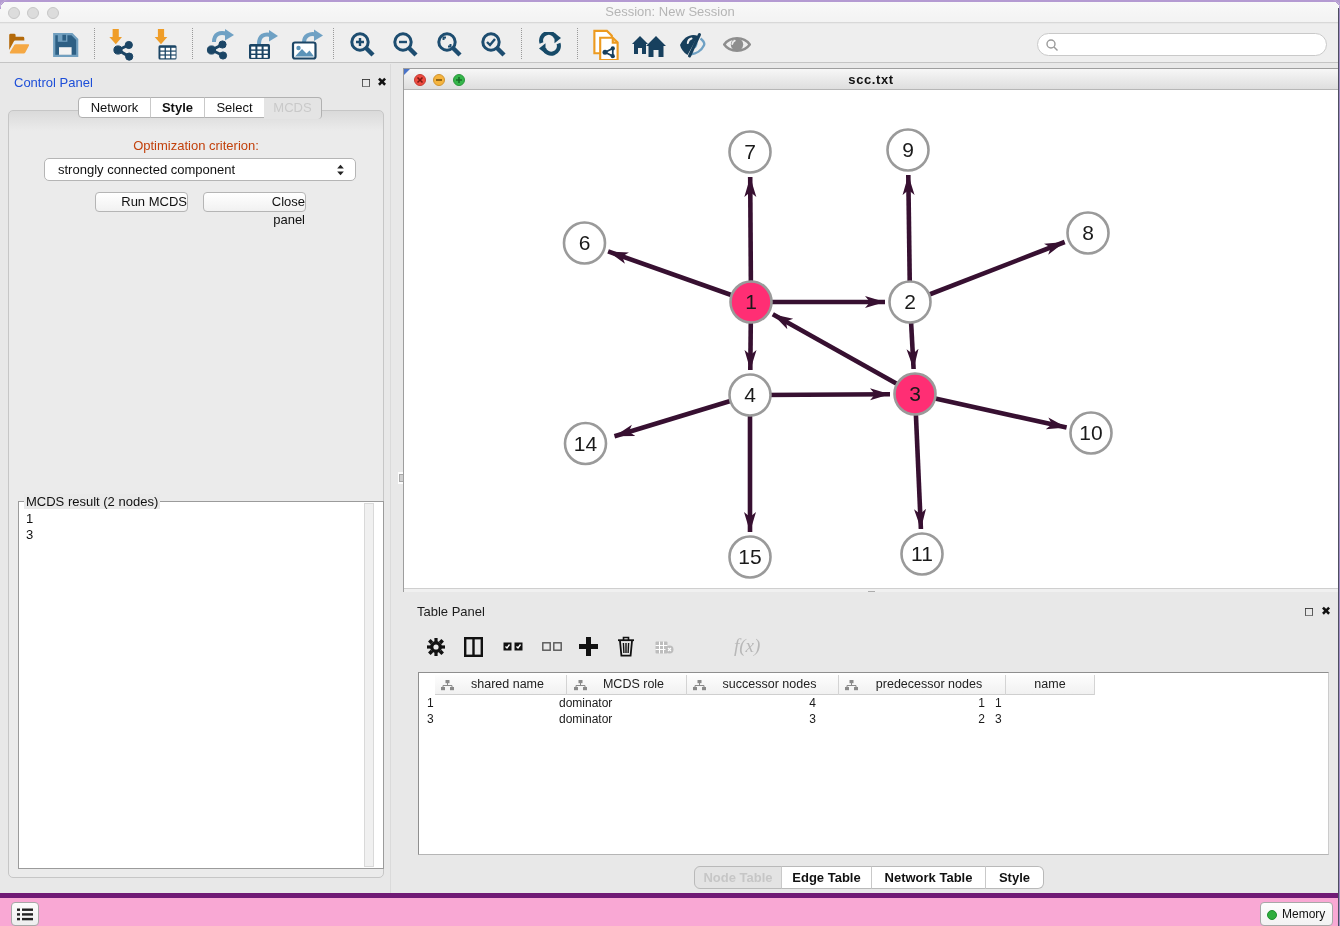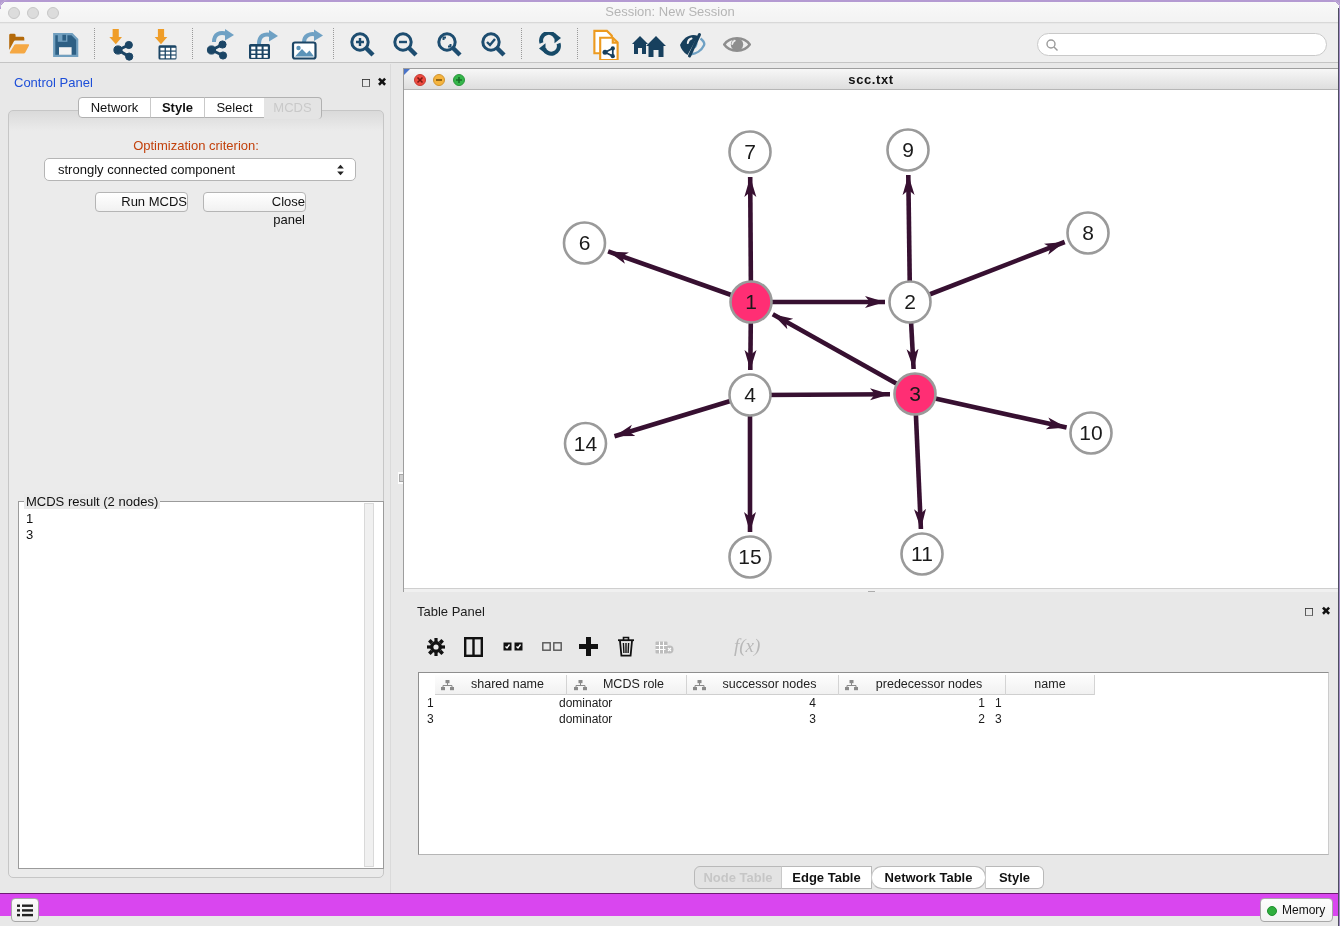--- a/index.html
+++ b/index.html
@@ -40,21 +40,21 @@
 
 #tpanel { position:absolute; left:403px; top:592px; width:937px; height:301px; background:#e8e8e8; }
 #tphead { position:absolute; left:14px; top:12px; font-size:13px; color:#1c1c1c; }
 #ttable { position:absolute; left:15px; top:80px; width:911px; height:183px; background:#fff; border:1px solid; border-color:#8f8f8f #cccccc #b5b5b5 #8f8f8f; }
 #thdr { position:absolute; left:16px; top:2px; width:659px; height:20px; background:linear-gradient(#fdfdfd,#f1f1f1); border-bottom:1px solid #cfcfcf; }
 .hcell { position:absolute; top:0; height:20px; font-size:12.5px; line-height:19px; color:#222; text-align:center; border-right:1px solid #d4d4d4; }
 .hicon { position:absolute; top:5px; }
 .trow { position:absolute; font-size:12px; color:#1a1a1a; height:16px; line-height:16px; }
 .btab { position:absolute; top:274px; height:23px; background:#fff; border:1px solid #b9b9b9; font-size:13px; font-weight:600; line-height:21px; text-align:center; color:#111; }
 
-#statusbar { position:absolute; left:0; top:893px; width:1340px; height:23px; background:#d946ef; border-top:1px solid #701a75; }
+#statusbar { position:absolute; left:0; top:893px; width:1340px; height:33px; background:#f9a8d4; border-top:5px solid #701a75; }
 #listbtn { position:absolute; left:11px; top:4px; width:28px; height:24px; border:1px solid #a8a8a8; border-radius:4px; background:linear-gradient(#fcfcfc,#eee); }
 #membtn { position:absolute; left:1260px; top:4px; width:73px; height:24px; border:1px solid #a8a8a8; border-radius:4px; background:linear-gradient(#fdfdfd,#f2f2f2); font-size:12px; line-height:22px; color:#111; text-align:left; padding-left:21px; }
 #memdot { position:absolute; left:6px; top:7px; width:10px; height:10px; border-radius:50%; background:#2fae3e; border:1px solid #1f8f2e; }
 </style>
 </head>
 <body>
 <div id="app">
   <div style="position:absolute;left:0;top:0;width:1340px;height:2px;background:#b49ad2;z-index:60;"></div>
   <div style="position:absolute;left:0;top:0;width:9px;height:9px;background:radial-gradient(circle at 9px 9px, rgba(0,0,0,0) 8.5px, #b49ad2 8.5px);z-index:60;"></div>
   <div style="position:absolute;right:0;top:0;width:9px;height:9px;background:radial-gradient(circle at 0px 9px, rgba(0,0,0,0) 8.5px, #b49ad2 8.5px);z-index:60;"></div>
@@ -429,21 +429,21 @@
       <div class="trow" style="left:0; width:566px; top:22px; text-align:right;">1</div>
       <div class="trow" style="left:576px; top:22px;">1</div>
       <div class="trow" style="left:8px;   top:38px;">3</div>
       <div class="trow" style="left:140px; top:38px;">dominator</div>
       <div class="trow" style="left:0; width:397px; top:38px; text-align:right;">3</div>
       <div class="trow" style="left:0; width:566px; top:38px; text-align:right;">2</div>
       <div class="trow" style="left:576px; top:38px;">3</div>
     </div>
     <div class="btab" style="left:291px; width:88px; border-radius:6px 0 0 6px; background:#e3e3e3; color:#c6c6c6;">Node Table</div>
     <div class="btab" style="left:378px; width:91px; border-left:1px solid #c9c9c9;">Edge Table</div>
-    <div class="btab" style="left:468px; width:115px; border-left:1px solid #c9c9c9;border-radius:11px;">Network Table</div>
+    <div class="btab" style="left:468px; width:115px; border-left:1px solid #c9c9c9;">Network Table</div>
     <div class="btab" style="left:582px; width:59px; border-left:1px solid #c9c9c9; border-radius:0 6px 6px 0;">Style</div>
   </div>
 
   <div id="statusbar">
     <div id="listbtn">
       <svg style="position:absolute;left:5px;top:5px;" width="16" height="13" viewBox="0 0 16 13">
           <g fill="#222">
             <rect x="0" y="0.5" width="3" height="2.4"></rect>
             <rect x="5" y="0.5" width="11" height="2.4"></rect>
             <rect x="0" y="5.2" width="3" height="2.4"></rect>

